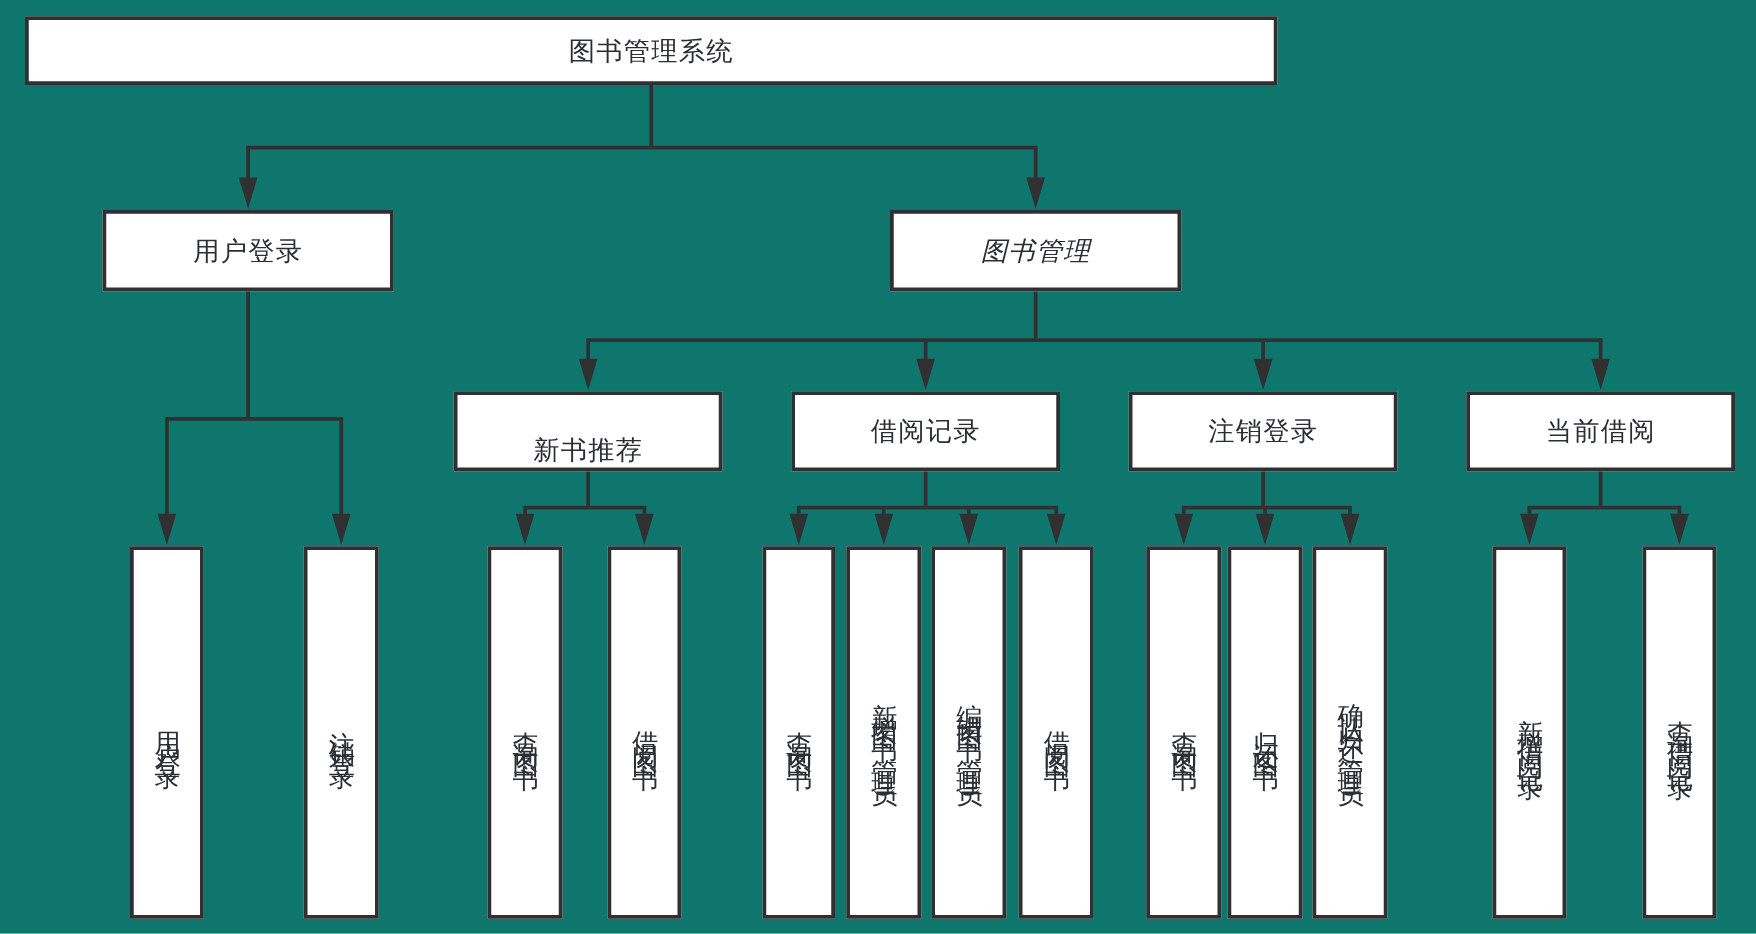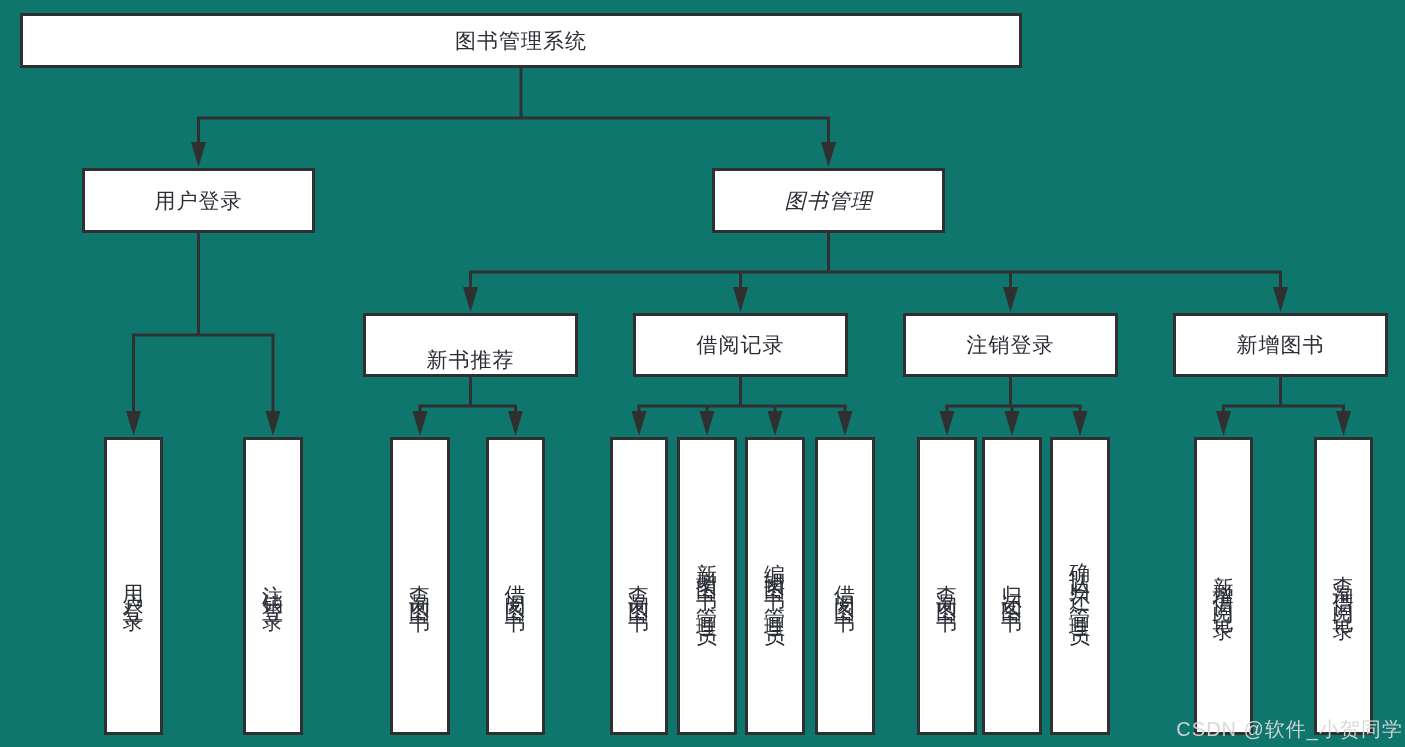--- a/index.html
+++ b/index.html
@@ -118,21 +118,21 @@
       <div class="node" style="left: 363px; top: 313px; width: 215px; height: 64px; align-items: flex-end;">
         <span class="lbl">新书推荐</span>
       </div>
       <div class="node" style="left: 633px; top: 313px; width: 215px; height: 64px;">
         <span class="lbl">借阅记录</span>
       </div>
       <div class="node" style="left: 903px; top: 313px; width: 215px; height: 64px;">
         <span class="lbl">注销登录</span>
       </div>
       <div class="node" style="left: 1173px; top: 313px; width: 215px; height: 64px;">
-        <span class="lbl">新增图书</span>
+        <span class="lbl">当前借阅</span>
       </div>
       <div class="node vert" style="left: 104px; top: 437px; width: 59px; height: 298px;">
         <span class="lbl">用户登录</span>
       </div>
       <div class="node vert" style="left: 243px; top: 437px; width: 60px; height: 298px;">
         <span class="lbl">注销登录</span>
       </div>
       <div class="node vert" style="left: 390px; top: 437px; width: 60px; height: 298px;">
         <span class="lbl">查询图书</span>
       </div>
@@ -160,14 +160,13 @@
       <div class="node vert" style="left: 1050px; top: 437px; width: 60px; height: 298px;">
         <span class="lbl">确认归还（管理员）</span>
       </div>
       <div class="node vert" style="left: 1194px; top: 437px; width: 59px; height: 298px;">
         <span class="lbl">新增借阅记录</span>
       </div>
       <div class="node vert" style="left: 1314px; top: 437px; width: 59px; height: 298px;">
         <span class="lbl">查询借阅记录</span>
       </div>
     </div>
-  <div id="watermark">CSDN @软件_小贺同学</div>
 </div>
 
 </body></html>

